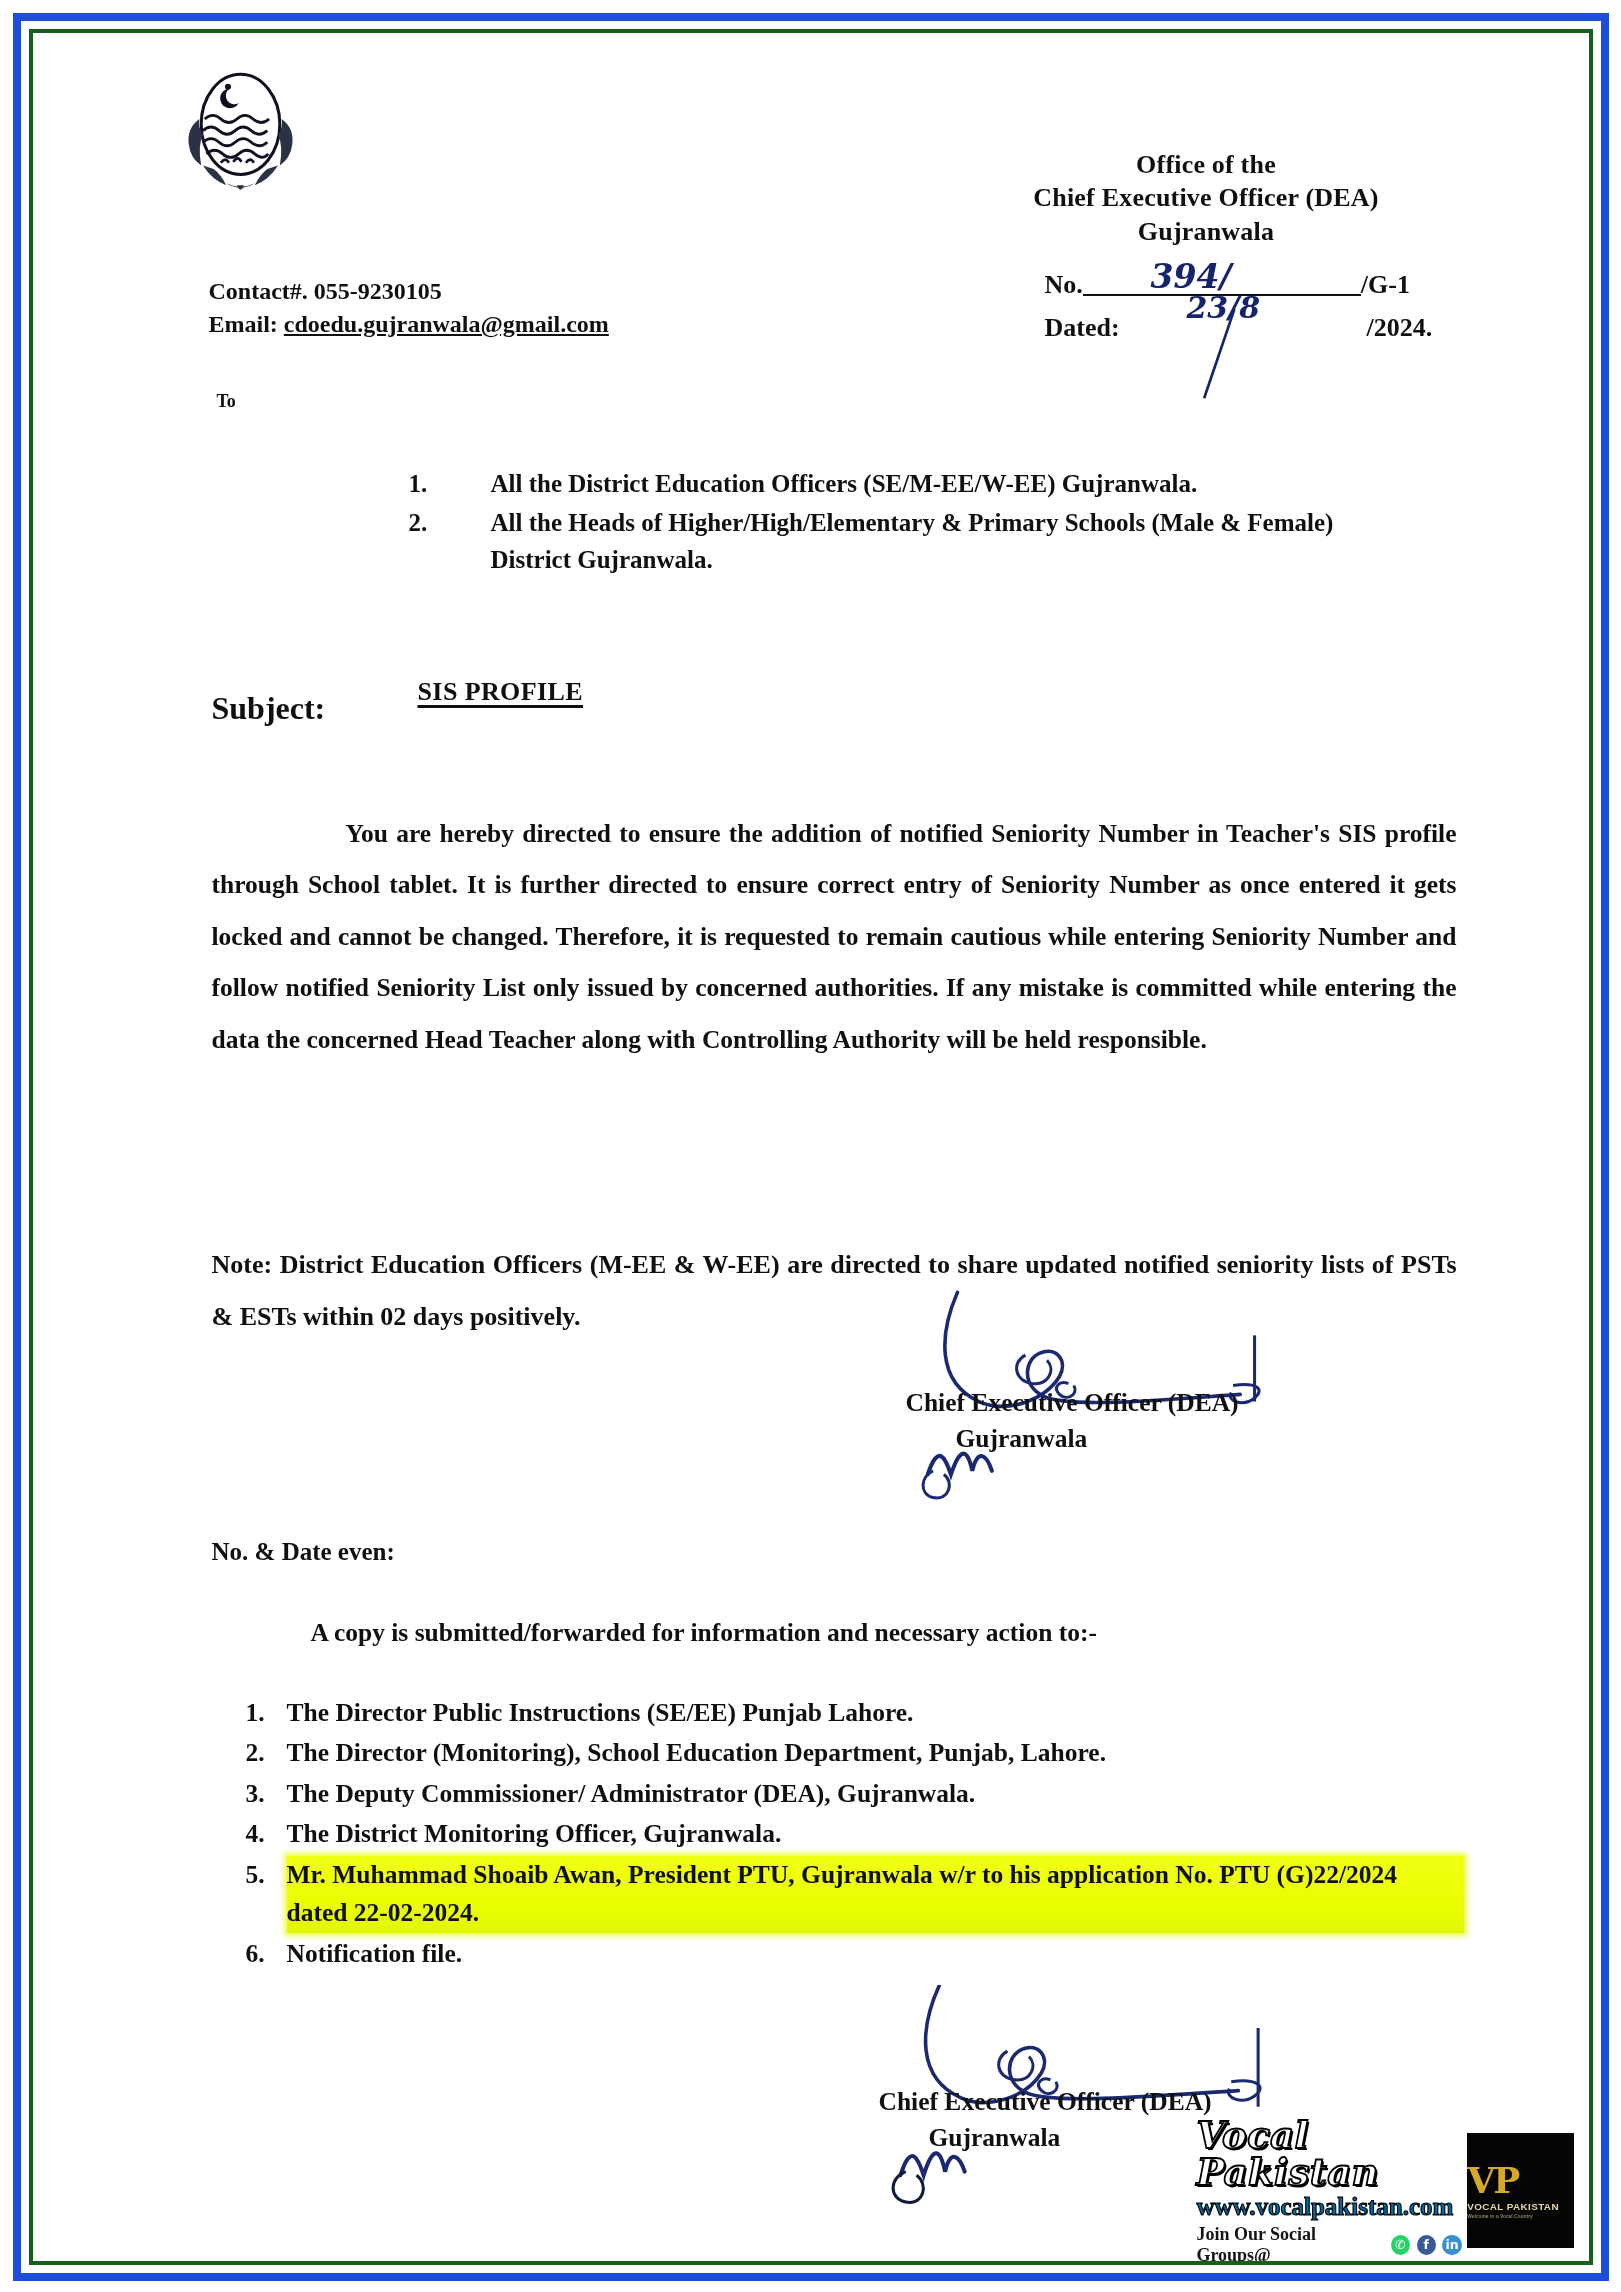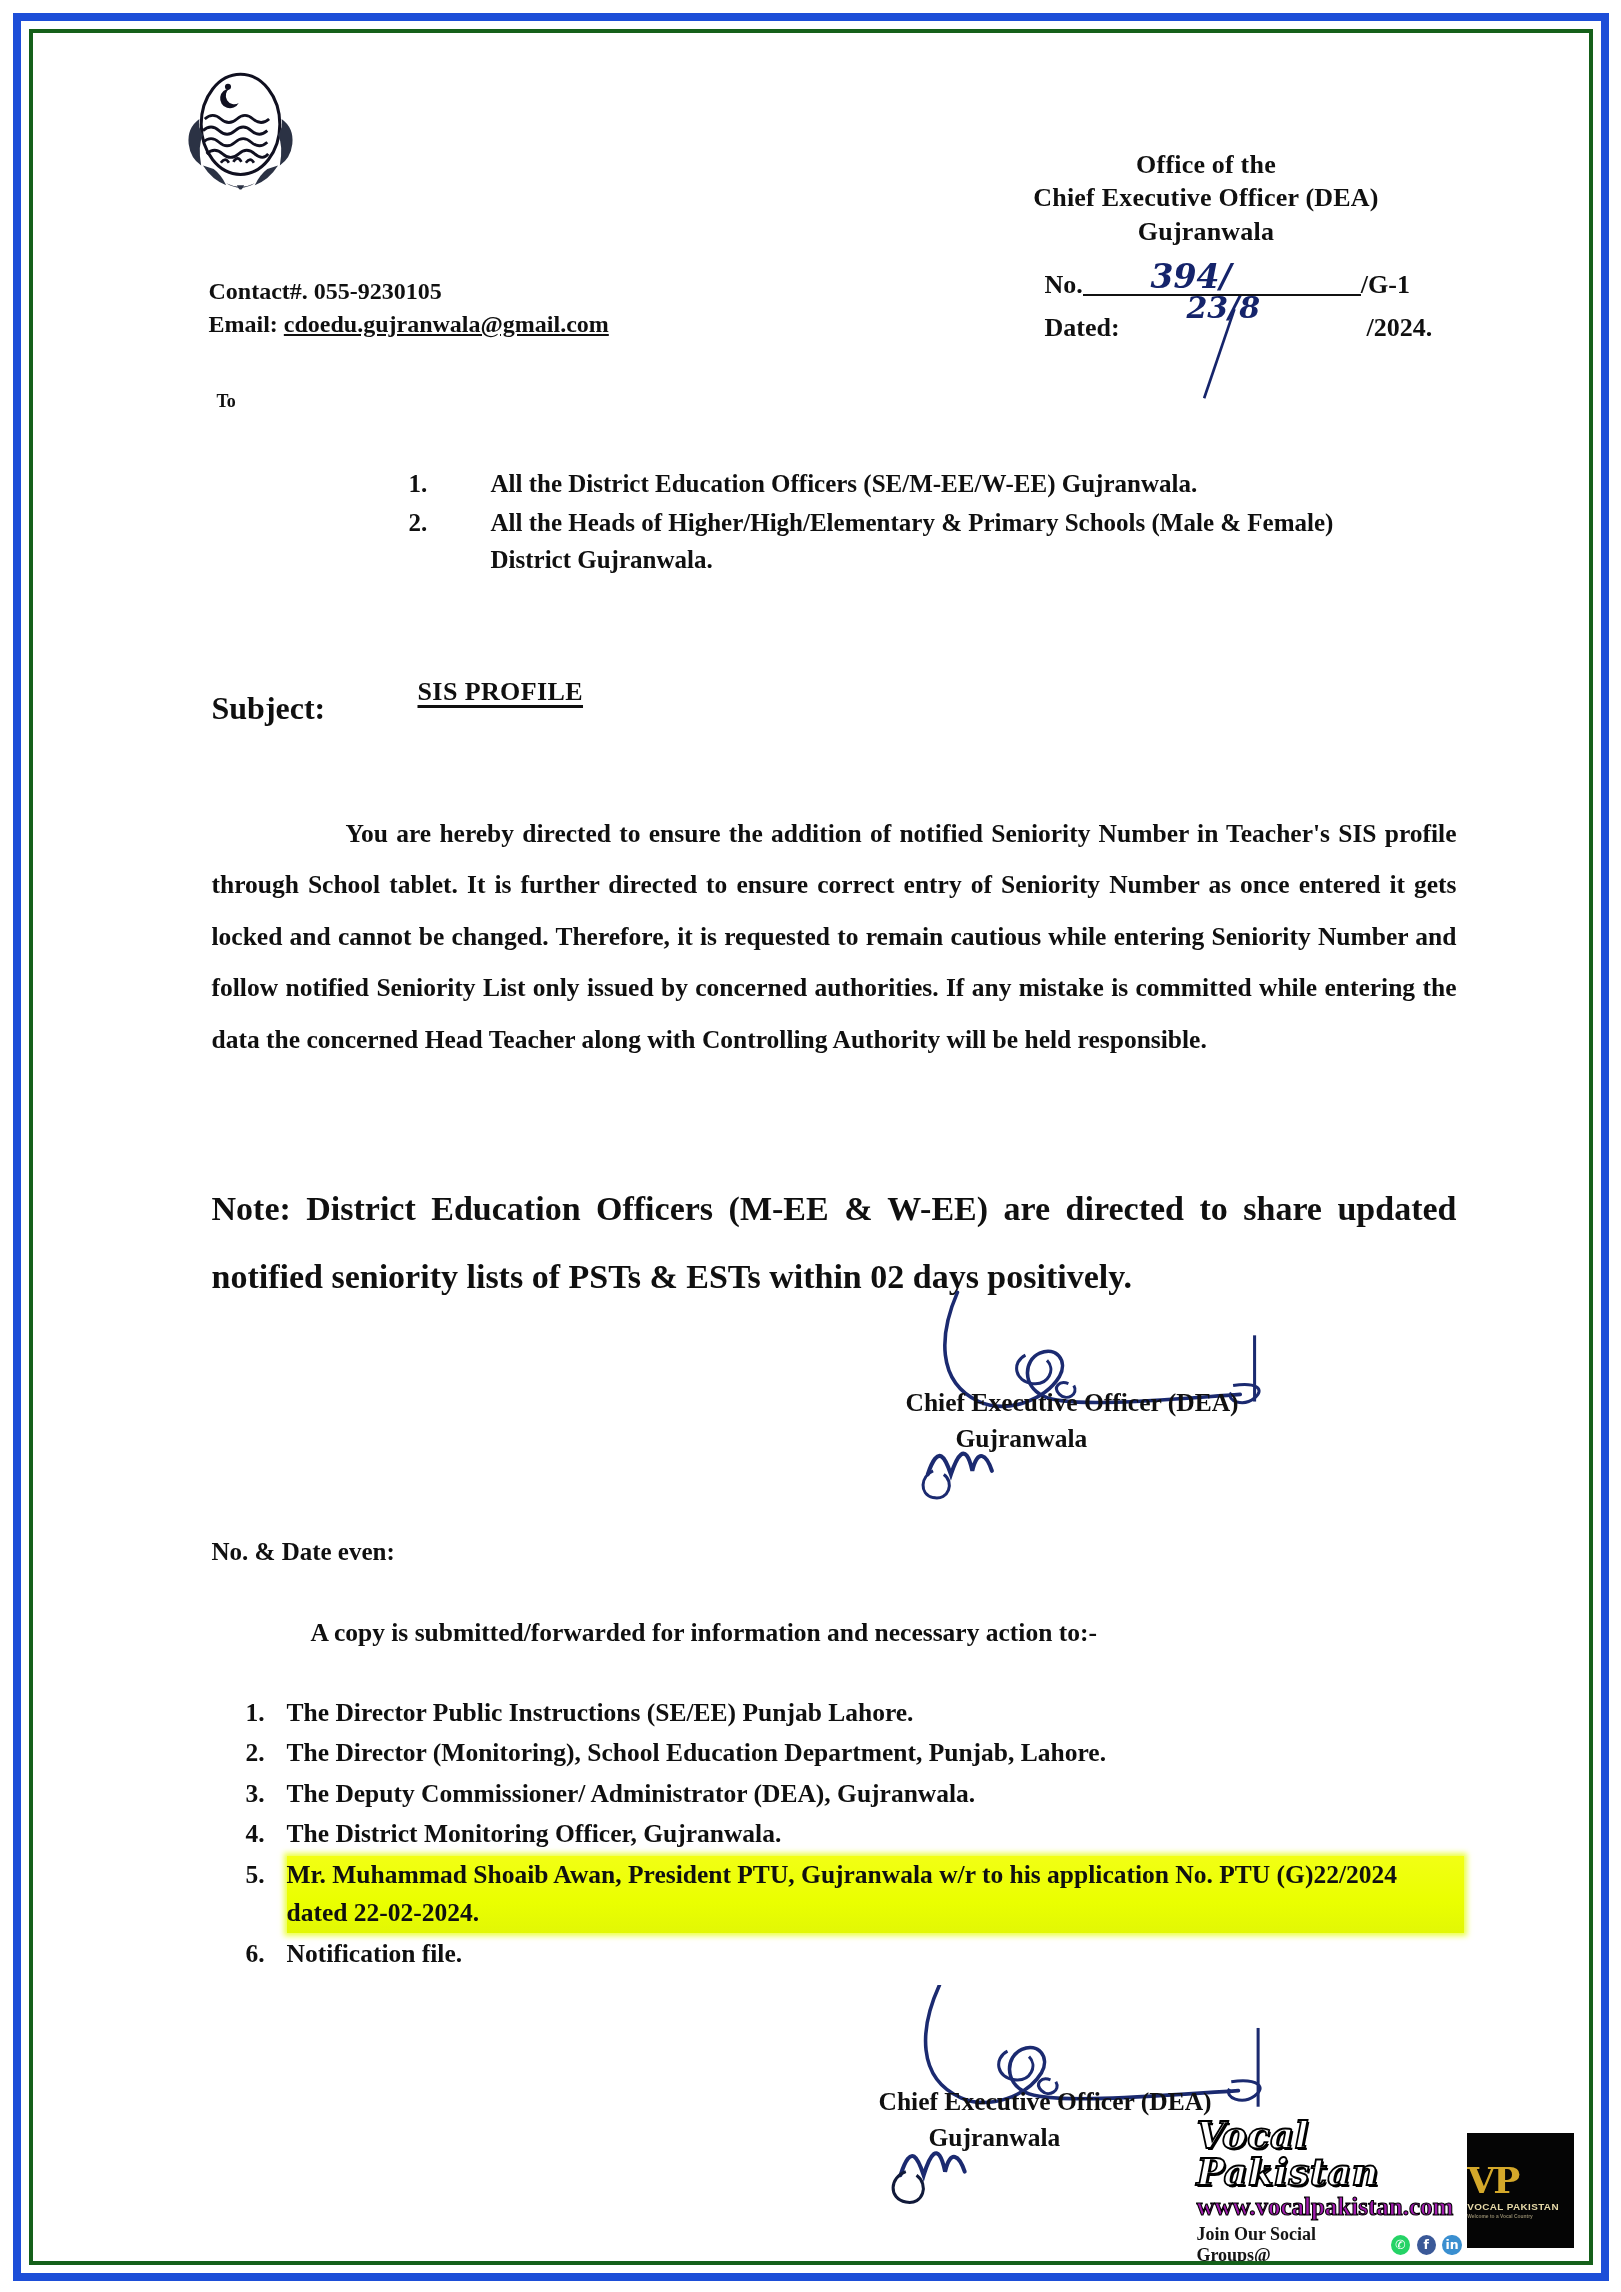--- a/index.html
+++ b/index.html
@@ -111,22 +111,22 @@
 
   
   #body-para{
     position:absolute;left:179px;top:775px;width:1245px;
     font-size:25.5px;line-height:2.02;
     text-align:justify;
     text-indent:134px;
   }
 
   #note-para{
-    position:absolute;left:179px;top:1142px;width:1245px;
-    font-size:34px;line-height:2.0;
+    position:absolute;left:179px;top:1206px;width:1245px;
+    font-size:26px;line-height:2.0;
     text-align:justify;
   }
 
   
   .sig-block{position:absolute;text-align:left;font-size:25.5px;line-height:1.45;}
   #sig1{left:873px;top:1352px;}
   #sig2{left:846px;top:2051px;}
   .sig-block .l2{margin-left:50px;display:block;}
   .sig-svg{position:absolute;pointer-events:none;}
 
@@ -162,21 +162,21 @@
     font-style:italic;font-weight:bold;
     font-size:37px;line-height:1;
     color:#ffffff;
     -webkit-text-stroke:1.8px #000;
     text-shadow:1.8px 1.8px 0 #000;
     letter-spacing:0.4px;
   }
   #wm-url{
     font-family:"Liberation Serif", serif;
     font-weight:bold;font-size:25px;line-height:1.1;
-    color:#a21caf;
+    color:#0369a1;
     -webkit-text-stroke:1.1px #000;
     margin-top:1.8px;
   }
   #wm-join{
     display:flex;align-items:center;gap:6.3px;
     font-family:"Liberation Serif", serif;
     font-weight:bold;font-size:18px;color:#151515;
     margin-top:3.6px;
     justify-content:flex-end;
   }

